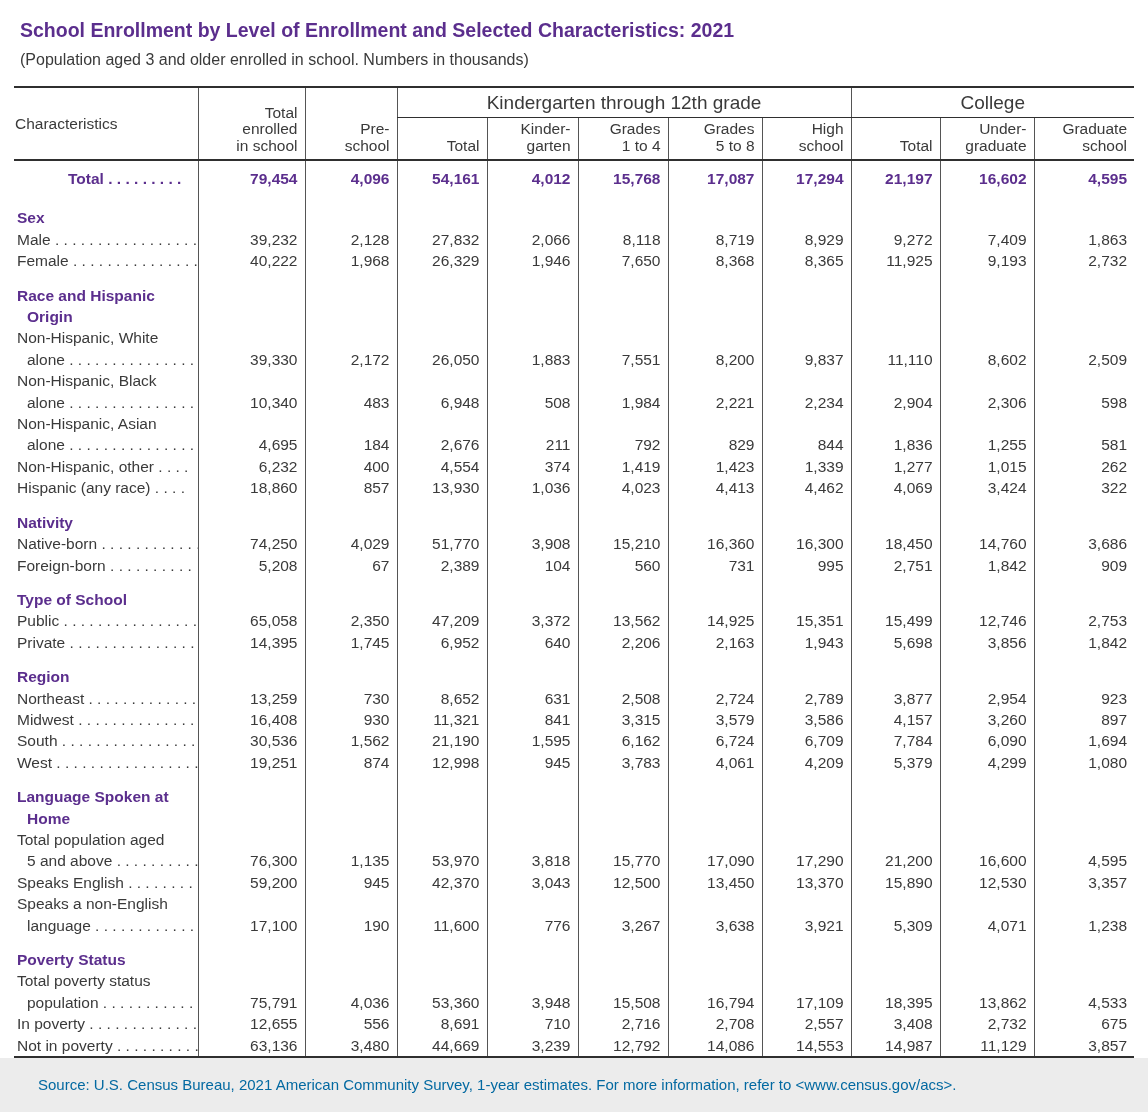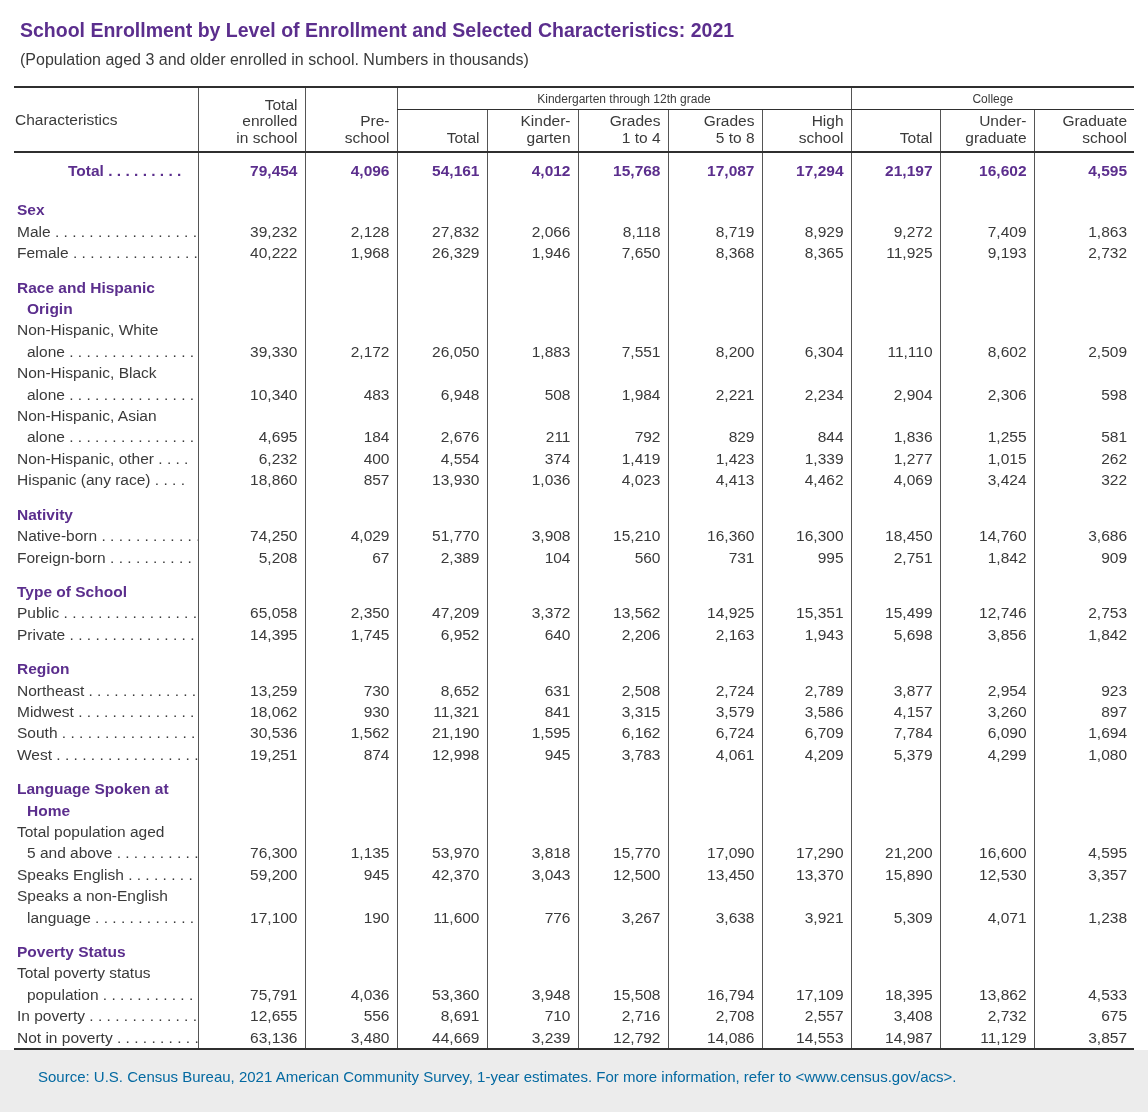--- a/index.html
+++ b/index.html
@@ -23,21 +23,21 @@
 
   table.census{
     border-collapse:collapse;table-layout:fixed;width:1120px;
     border-top:2px solid var(--rule);
     border-bottom:2.5px solid var(--rule);
   }
   th{font-weight:400;}
   thead th{border-bottom:2px solid var(--rule);}
   th.group-h{
     border-bottom:1.5px solid var(--rule);
-    font-size:12px;text-align:center;padding:4px 0 3px 0;
+    font-size:19px;text-align:center;padding:4px 0 3px 0;
   }
   th.char-h{vertical-align:middle;text-align:left;font-size:15.5px;}
   th.num-h{vertical-align:bottom;text-align:right;padding:3px 7px 5px 0;font-size:15.5px;line-height:16.5px;}
   .num-h div:empty{display:none;}
   .bl{border-left:1px solid var(--vrule);}
 
   td{vertical-align:bottom;font-size:15.5px;line-height:21.4px;padding:0;}
   td.num{text-align:right;padding-right:7px;}
   td.char{padding-left:3px;}
   tr.total td{padding-top:7px;padding-bottom:5px;font-weight:700;color:var(--accent);}
@@ -200,21 +200,21 @@
           <td class="char">
             <div class="lbl-line">Non-Hispanic, White</div>
             <div class="lbl-line cont">alone . . . . . . . . . . . . . . . . .</div>
           </td>
           <td class="num bl">39,330</td>
           <td class="num bl">2,172</td>
           <td class="num bl">26,050</td>
           <td class="num bl">1,883</td>
           <td class="num bl">7,551</td>
           <td class="num bl">8,200</td>
-          <td class="num bl">6,304</td>
+          <td class="num bl">9,837</td>
           <td class="num bl">11,110</td>
           <td class="num bl">8,602</td>
           <td class="num bl">2,509</td>
         </tr>
         <tr class="data">
           <td class="char">
             <div class="lbl-line">Non-Hispanic, Black</div>
             <div class="lbl-line cont">alone . . . . . . . . . . . . . . . . .</div>
           </td>
           <td class="num bl">10,340</td>
@@ -391,21 +391,21 @@
           <td class="num bl">2,724</td>
           <td class="num bl">2,789</td>
           <td class="num bl">3,877</td>
           <td class="num bl">2,954</td>
           <td class="num bl">923</td>
         </tr>
         <tr class="data">
           <td class="char">
             <div class="lbl-line">Midwest . . . . . . . . . . . . . . . .</div>
           </td>
-          <td class="num bl">18,062</td>
+          <td class="num bl">16,408</td>
           <td class="num bl">930</td>
           <td class="num bl">11,321</td>
           <td class="num bl">841</td>
           <td class="num bl">3,315</td>
           <td class="num bl">3,579</td>
           <td class="num bl">3,586</td>
           <td class="num bl">4,157</td>
           <td class="num bl">3,260</td>
           <td class="num bl">897</td>
         </tr>

